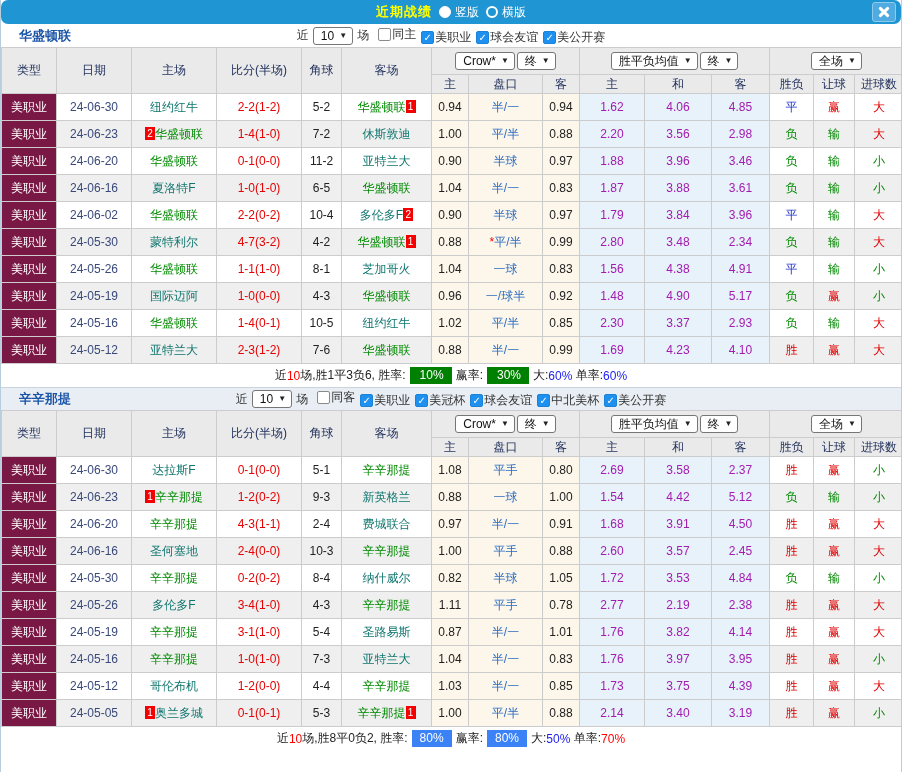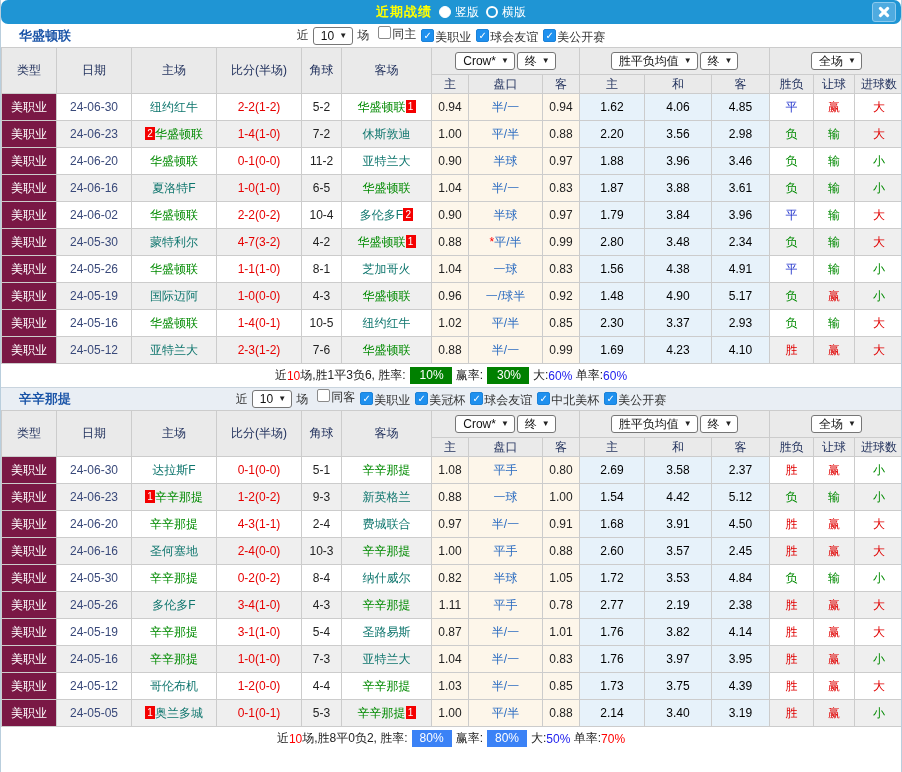--- a/index.html
+++ b/index.html
@@ -20,38 +20,38 @@
   .close-btn::before { transform:translate(-50%,-50%) rotate(45deg); }
   .close-btn::after  { transform:translate(-50%,-50%) rotate(-45deg); }
 
   
   .sec-head { height:23px; position:relative; display:flex; align-items:center; justify-content:center; font-size:12px; color:#333; background:#fff; }
   .section:nth-child(2) .sec-head { background:#e9eef4; border-top:1px solid #c9d4de; }
   .team { position:absolute; left:18px; color:#1b55a8; font-weight:bold; font-size:13px; }
   .controls { display:inline-flex; align-items:center; gap:4px; }
   .uisel { display:inline-flex; align-items:center; border:1px solid #767676; border-radius:3px; background:#fff; height:18px; padding:0 5px 0 7px; font-size:12px; color:#111; gap:5px; cursor:pointer; }
   .uisel .arr { font-size:8px; color:#222; line-height:1; }
-  .cbl { display:inline-flex; align-items:flex-start; margin-left:5px; cursor:pointer; }
+  .cbl { display:inline-flex; align-items:center; margin-left:5px; cursor:pointer; }
   .cb { width:13px; height:13px; border:1px solid #8a8a8a; background:#fff; border-radius:2px; display:inline-flex; align-items:center; justify-content:center; font-size:10px; font-weight:bold; color:#fff; margin-right:1px; }
   .cb.on { background:#1e90ef; border-color:#1b82d8; }
 
   
   table.stats { border-collapse:collapse; table-layout:fixed; width:902px; font-size:12px; }
   .stats th,.stats td { border:1px solid #ccc; text-align:center; padding:0; overflow:hidden; white-space:nowrap; }
   .stats thead th { background:#eaeaea; color:#1d2d5a; font-weight:normal; }
   tr.h1 th { height:27px; }
   tr.h2 th { height:19px; }
   tr.h1 th.dd { border-bottom-color:#ccc; }
   .ddwrap { display:inline-flex; align-items:center; justify-content:center; gap:2px; }
   tbody td { height:27px; color:#222; }
   tbody tr:nth-child(even) td { background:#efefef; }
   tbody tr:nth-child(odd) td { background:#fff; }
   tbody td.lg { background:#7a1845 !important; color:#fff; }
   tbody td.asian { background:#fdf6ea !important; }
-  tbody td.euro { background:#e7f2fa !important; color:#000000; }
+  tbody td.euro { background:#e7f2fa !important; color:#a21caf; }
   td.date { color:#39497a; }
   td.score { color:#e60000; }
   .tname { color:#0f766e; } .tname.focus { color:#008a00; }
   .badge { display:inline-block; background:#f40000; color:#fff; font-size:10px; line-height:13px; min-width:10px; padding:0 1px; vertical-align:1px; }
   .hc { color:#2d6dc1; } .ast { color:#f00; }
   .c-r { color:#e00000; } .c-b { color:#2133cc; } .c-g { color:#008a00; }
 
   
   .sec-foot { height:23px; display:flex; align-items:center; justify-content:center; font-size:12px; color:#222; }
   .sec-foot span { white-space:pre; }

